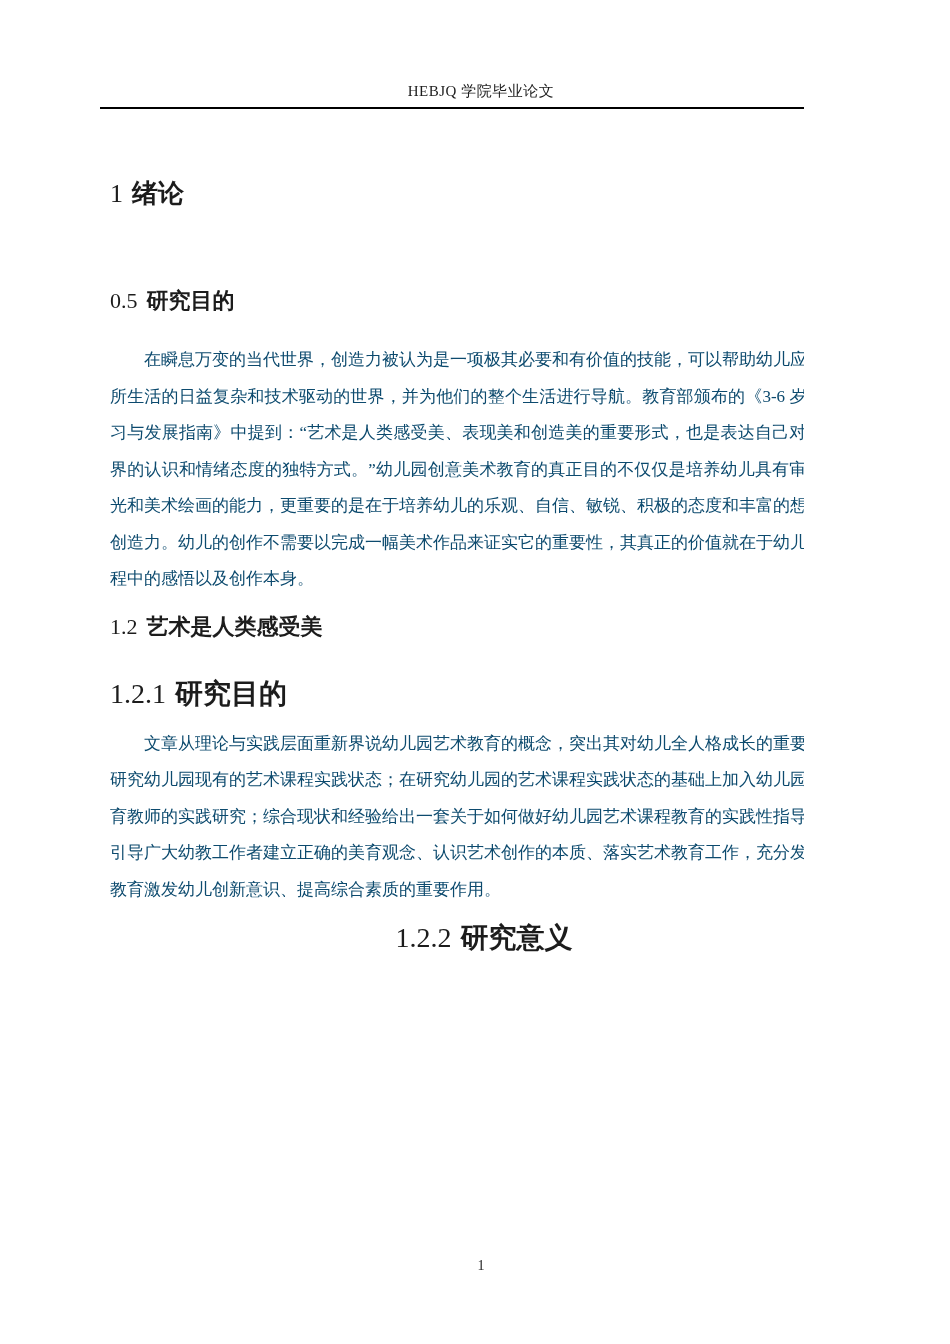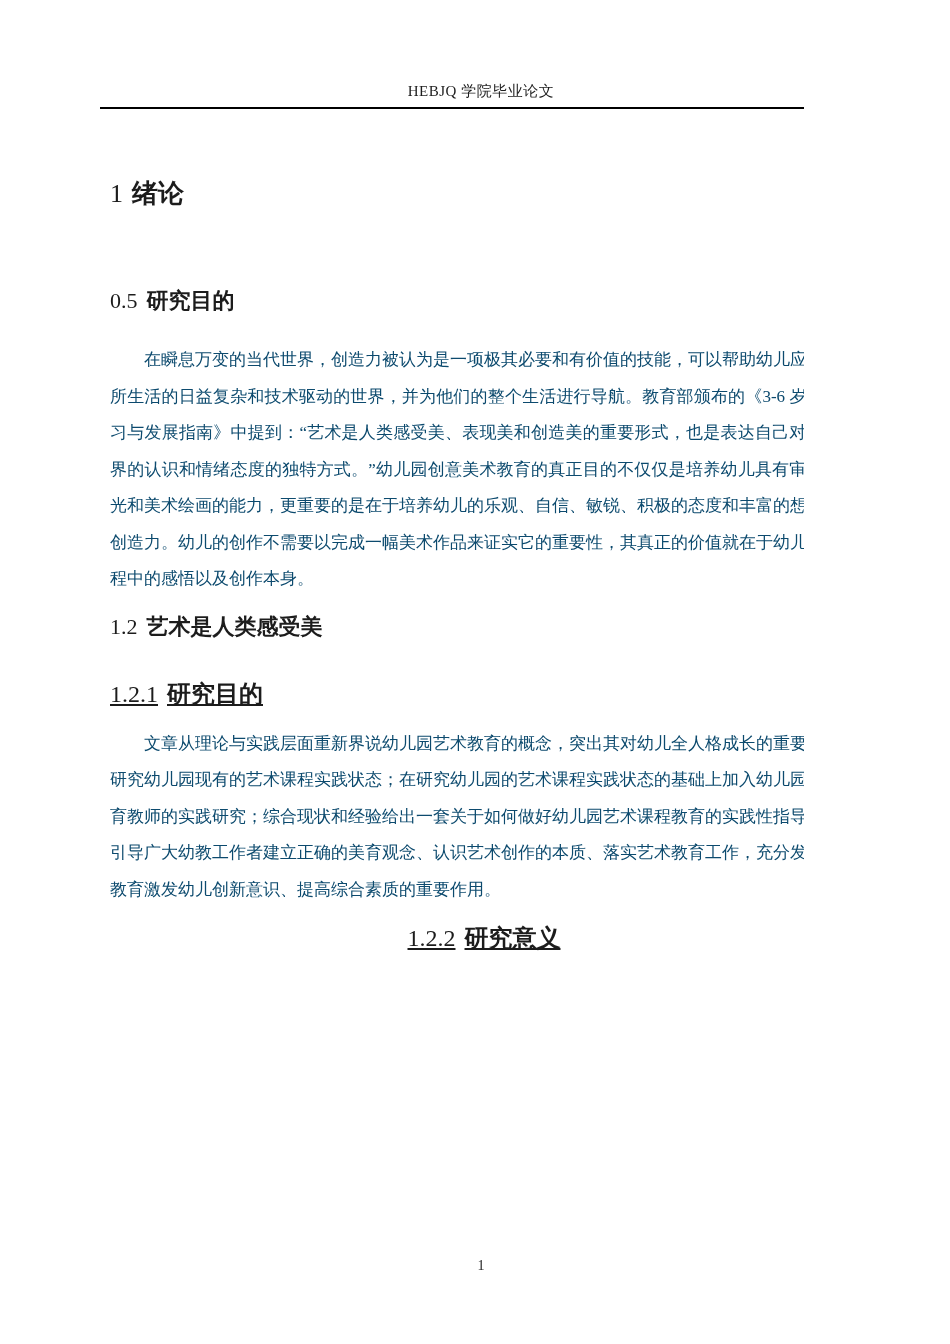--- a/index.html
+++ b/index.html
@@ -61,24 +61,23 @@
   h2.section {
     margin: 0;
     font-size: 22px;
     line-height: 30px;
     font-weight: 600;
   }
   h2.section.s1-1 { margin-top: 72px; }
   h2.section.s1-2 { margin-top: 14px; }
   h3.subsection {
     margin: 0;
-    font-size: 24px;
+    font-size: 28px;
     line-height: 28px;
     font-weight: 600;
-    text-decoration: underline;
   }
   h3.subsection.s1-2-1 { margin-top: 38px; }
   h3.subsection.s1-2-2 { margin-top: 16px; text-align: center; }
 
   p.body-p {
     margin: 0;
     font-family: "Liberation Serif", "DejaVu Serif", serif;
     font-size: 17px;
     line-height: 36.5px;
     text-align: justify;

